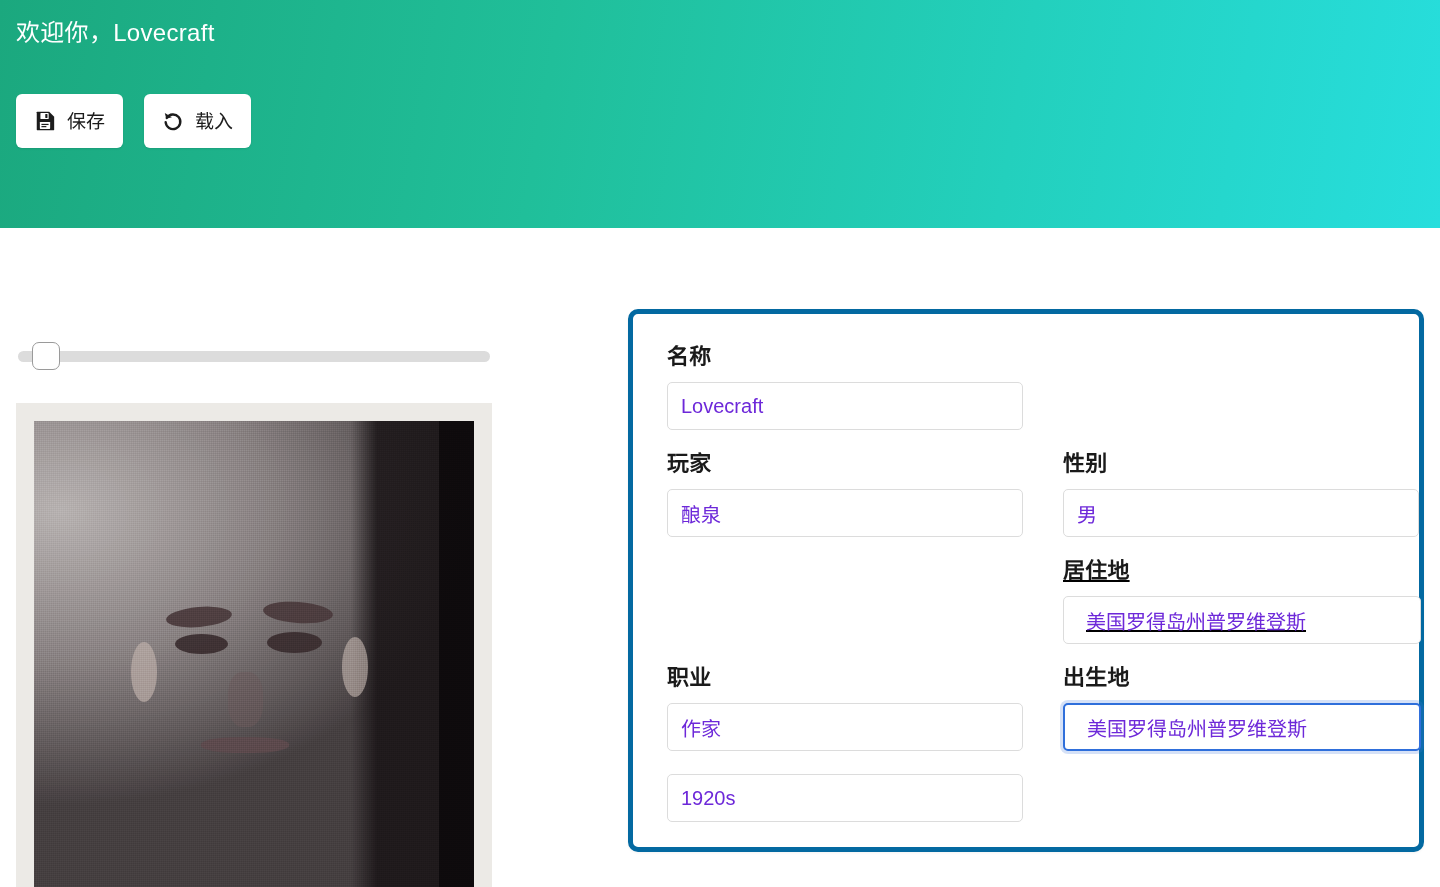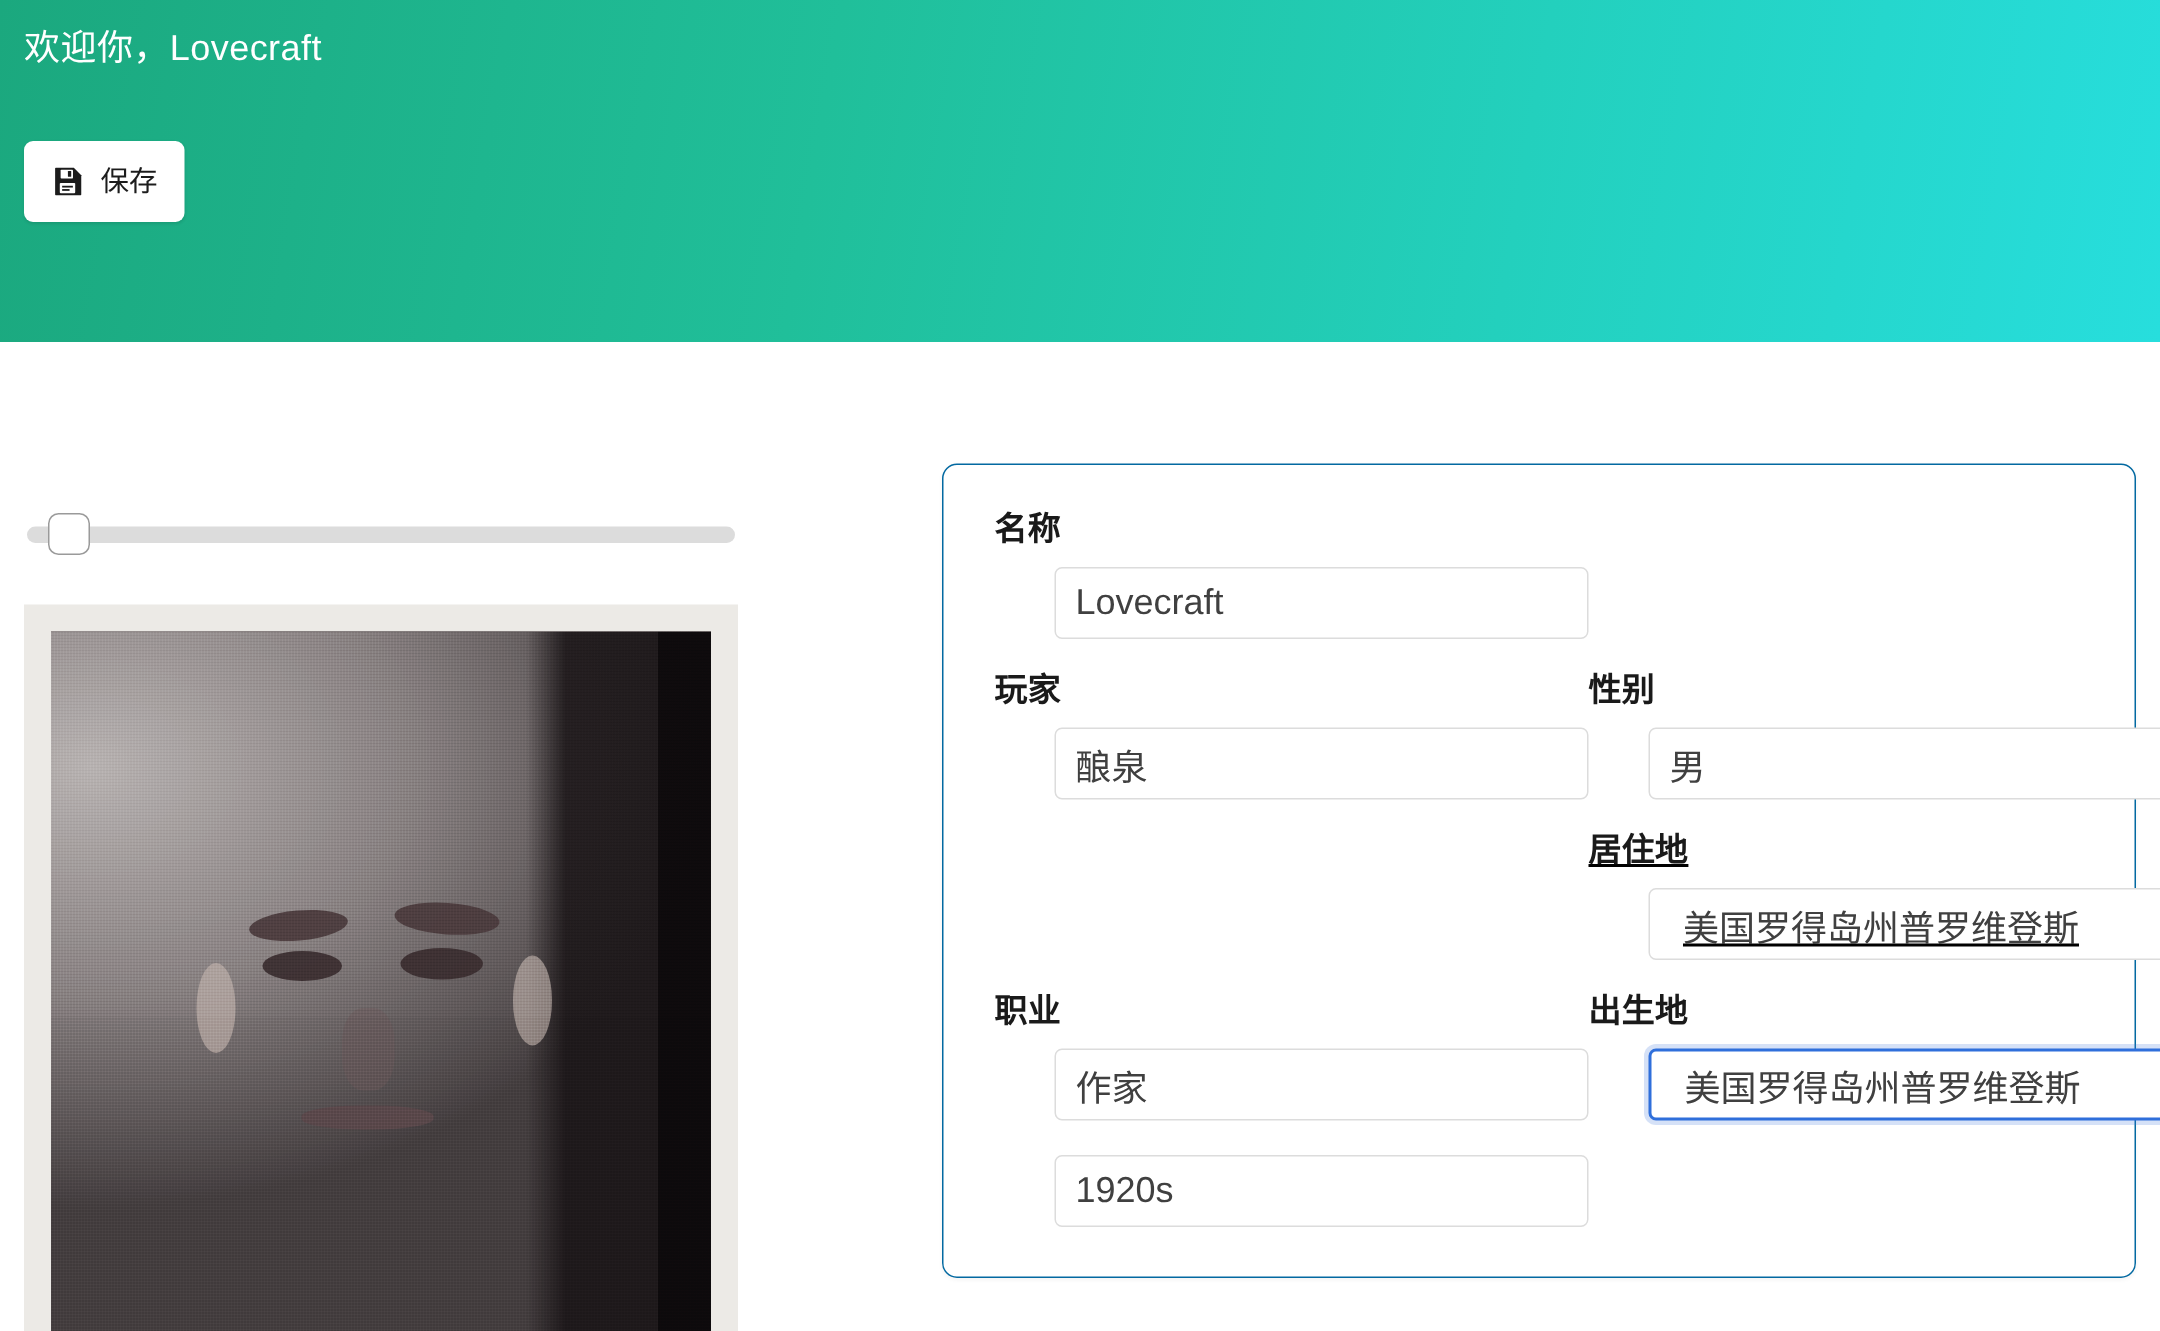--- a/index.html
+++ b/index.html
@@ -143,21 +143,21 @@
       repeating-linear-gradient(90deg, rgba(255,255,255,0.035) 0 1px, rgba(0,0,0,0.035) 1px 2px);
     mix-blend-mode: overlay;
   }
 
   
   .card {
     position: absolute;
     left: 628px; top: 309px;
     width: 796px; height: 543px;
     background: #ffffff;
-    border: 1px solid #0369a1;
+    border: 5px solid #0369a1;
     border-radius: 10px;
     box-shadow: 0 1px 3px rgba(0,0,0,0.05);
   }
   .form-grid {
     position: absolute;
     left: 34px; top: 32px;
     width: 728px;
     display: grid;
     grid-template-columns: 356px 356px;
     column-gap: 40px;
@@ -172,27 +172,26 @@
     line-height: 1;
     margin-bottom: 14px;
     letter-spacing: 0.2px;
   }
   .field-input {
     display: block;
     width: 100%;
     height: 48px;
     padding: 0 13px;
     font-family: inherit;
-    font-size: 24px;
-    color: #404040;
+    font-size: 20px;
+    color: #6d28d9;
     background: #ffffff;
     border: 1px solid #dcdcdc;
     border-radius: 5px;
     outline: none;
-    margin-left: 40px;
   }
   .field-input::placeholder { color: #9aa0a6; }
   .field.is-focused .field-input {
     border: 2px solid #2f6fdb;
     box-shadow: 0 0 0 3px rgba(66,120,220,0.22);
     padding: 0 12px;
   }
   .field.wide .field-input { width: 358px; padding-left: 22px; }
 </style>
 </head>
@@ -210,20 +209,29 @@
           <rect x="7" y="3.4" width="9" height="6.4" rx="0.6" fill="#ffffff"></rect>
           <rect x="12.3" y="4.3" width="2.4" height="4.3" rx="0.4" fill="#1c1c1c"></rect>
           <rect x="6.4" y="13" width="11.2" height="7.6" rx="0.7" fill="#ffffff"></rect>
           <rect x="8.1" y="15.1" width="7.8" height="1.3" fill="#1c1c1c"></rect>
           <rect x="8.1" y="17.5" width="5.4" height="1.3" fill="#1c1c1c"></rect>
         </svg>
       </span>
       <span class="hbtn-label">保存</span>
     </button>
 
+    <button class="hbtn">
+      <span class="hbtn-icon">
+        <svg viewBox="0 0 24 24" width="22" height="22" aria-hidden="true">
+          <path fill="none" stroke="#1c1c1c" stroke-width="2.6" stroke-linecap="round" d="M5.2 8.6A8 8 0 1 1 4 13.4"></path>
+          <path fill="#1c1c1c" d="M3.1 3.2l1.5 6.3 6.2-1.6z"></path>
+        </svg>
+      </span>
+      <span class="hbtn-label">载入</span>
+    </button>
 
   </div>
 </div>
 
 <div class="left-pane">
 
   <div class="slider-wrap">
     <div class="slider-track"></div>
     <div class="slider-thumb"></div>
   </div>

